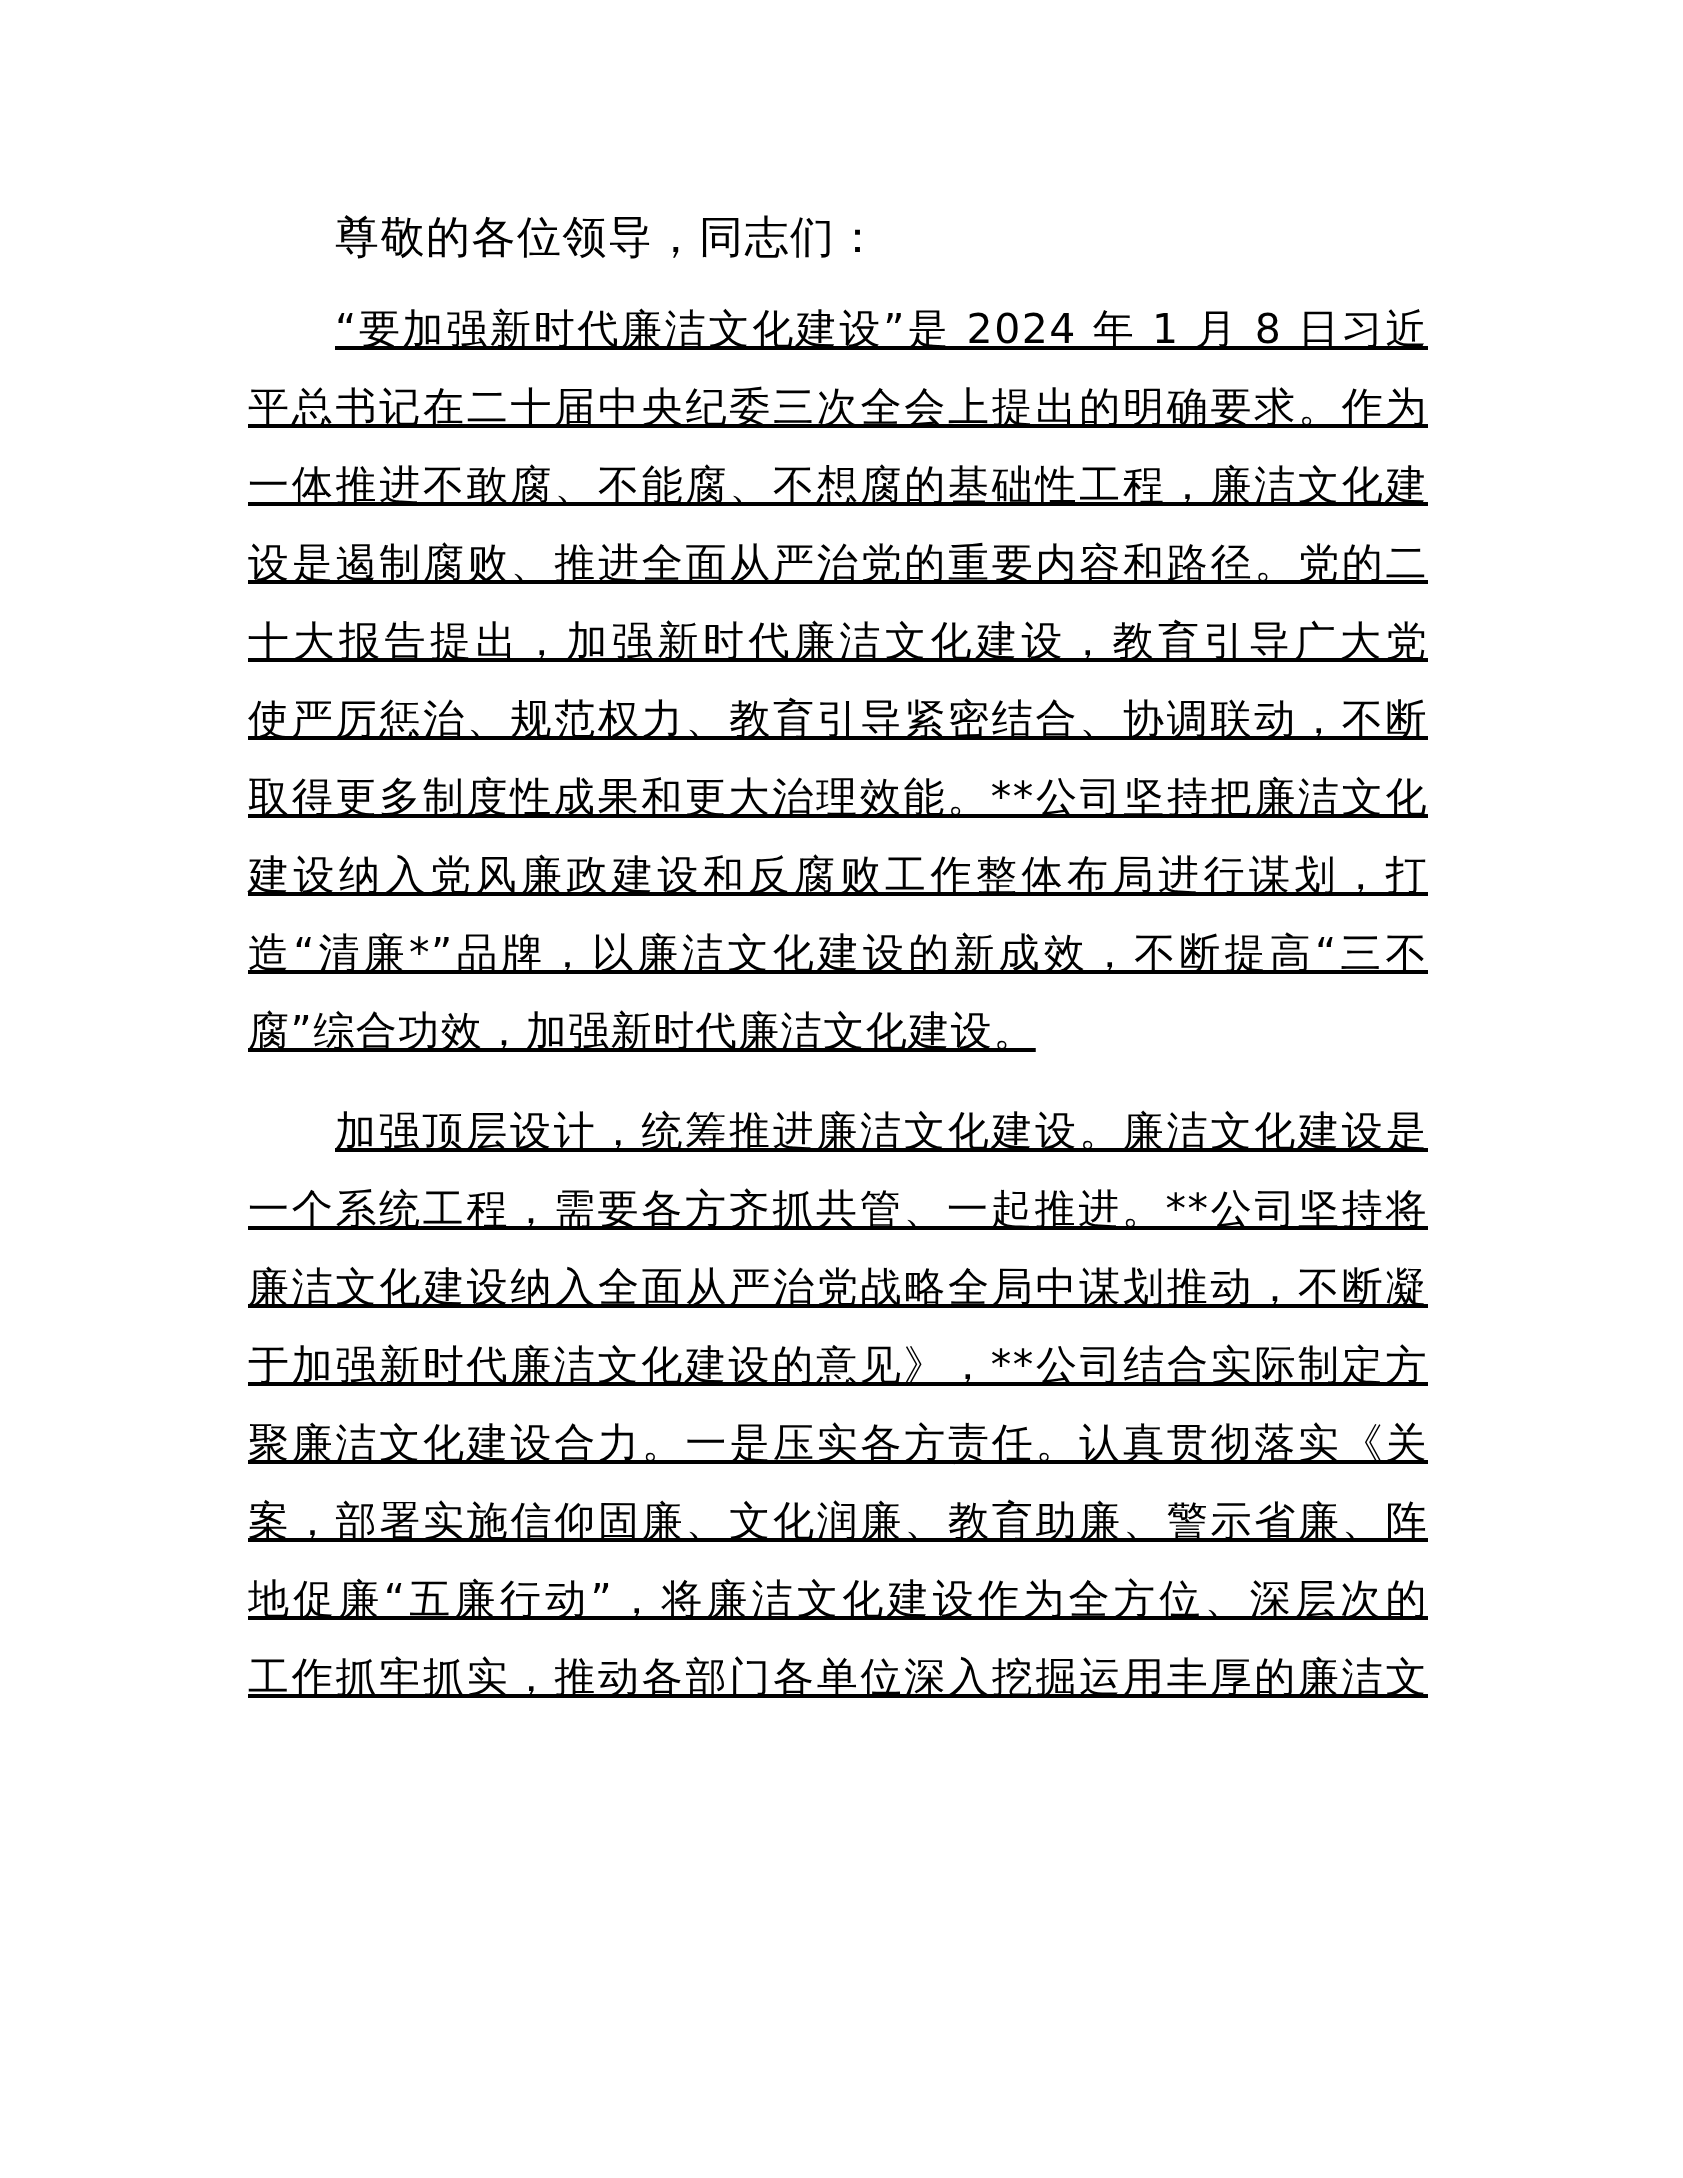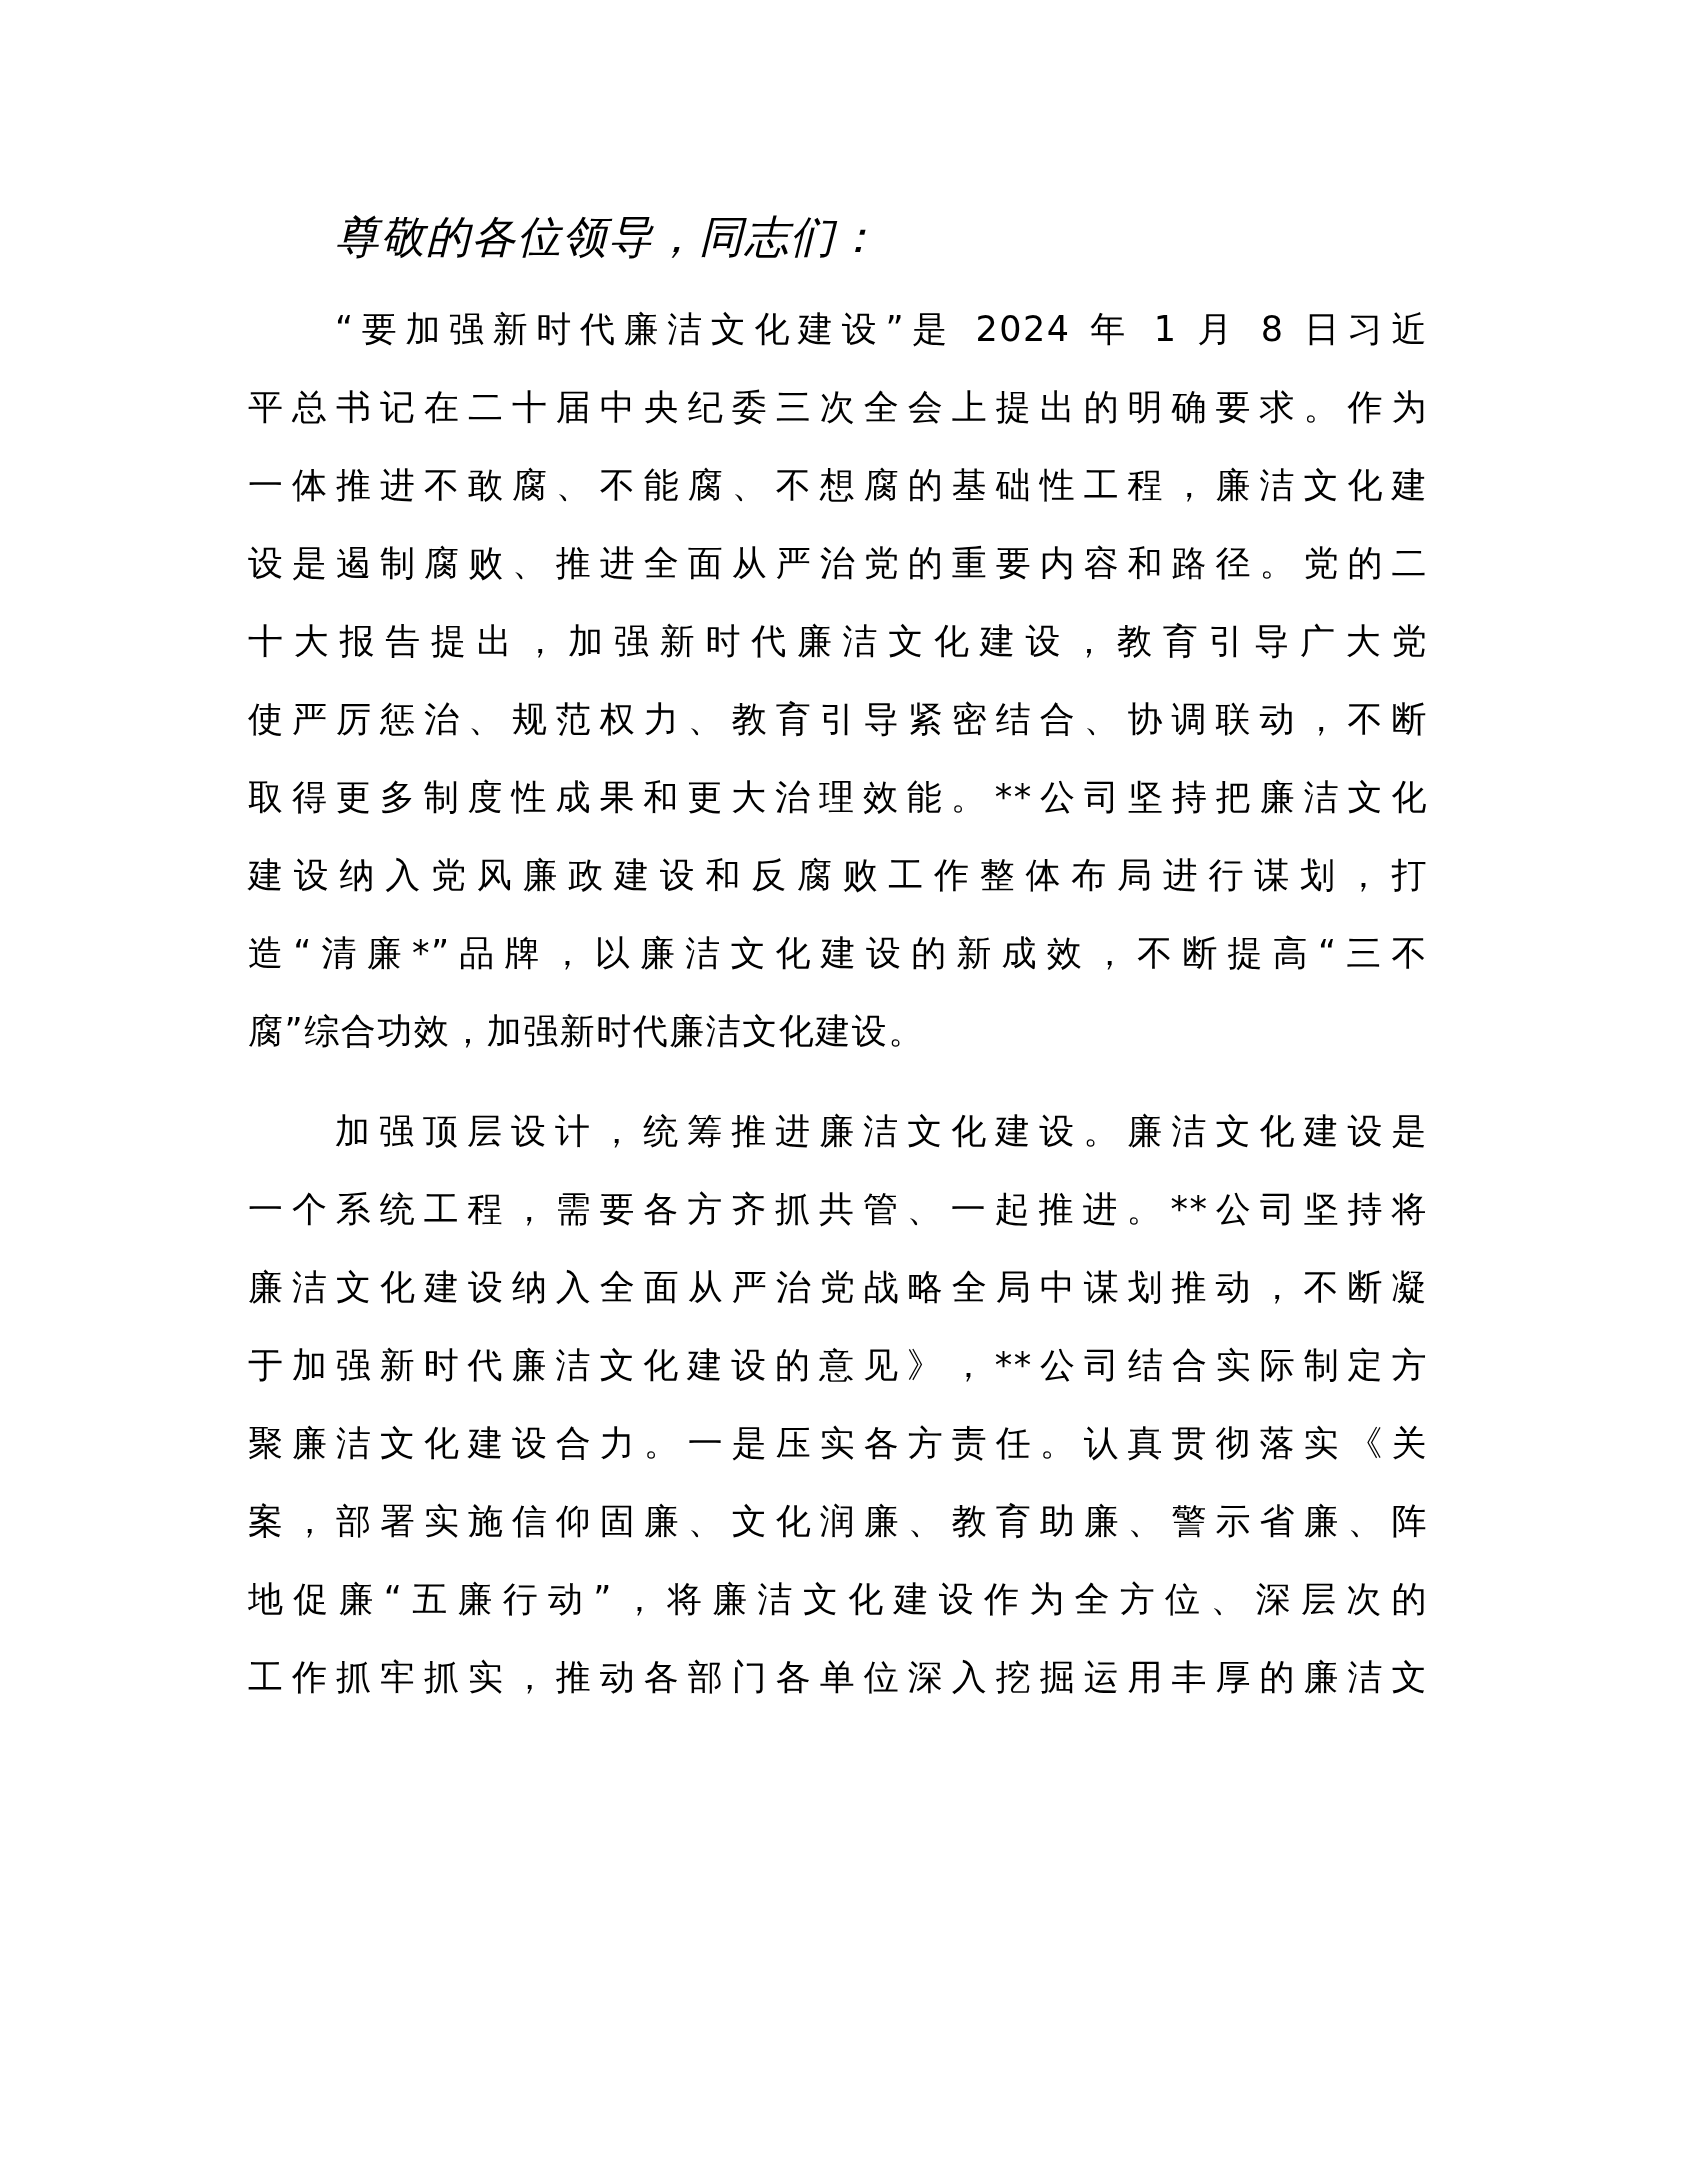--- a/index.html
+++ b/index.html
@@ -26,27 +26,28 @@
     font-size: 53px;
     line-height: 79px;
     margin: 0 0 20px 0;
     font-weight: normal;
     letter-spacing: 1px;
   }
   .title-line {
     display: block;
   }
   .para {
-    font-size: 35px;
+    font-size: 41px;
     line-height: 78px;
     text-align: justify;
     text-align-last: left;
     margin: 0 0 8px 0;
     text-indent: 87px;
     letter-spacing: 1.5px;
+    text-decoration: underline;
   }
   .line {
     display: block;
     white-space: nowrap;
     text-align: justify;
     text-align-last: justify;
   }
   .line.last {
     text-align-last: left;
   }
@@ -55,21 +56,20 @@
   }
   .para.lines {
     text-indent: 0;
   }
   .greeting {
     font-size: 44px;
     line-height: 78px;
     padding-left: 87px;
     margin: 0 0 14px 0;
     letter-spacing: 1.5px;
-    font-style: italic;
   }
 </style>
 </head>
 <body>
 
 <div class="page">
 
   <p class="greeting">尊敬的各位领导，同志们：</p>
 
   <div class="para lines">

